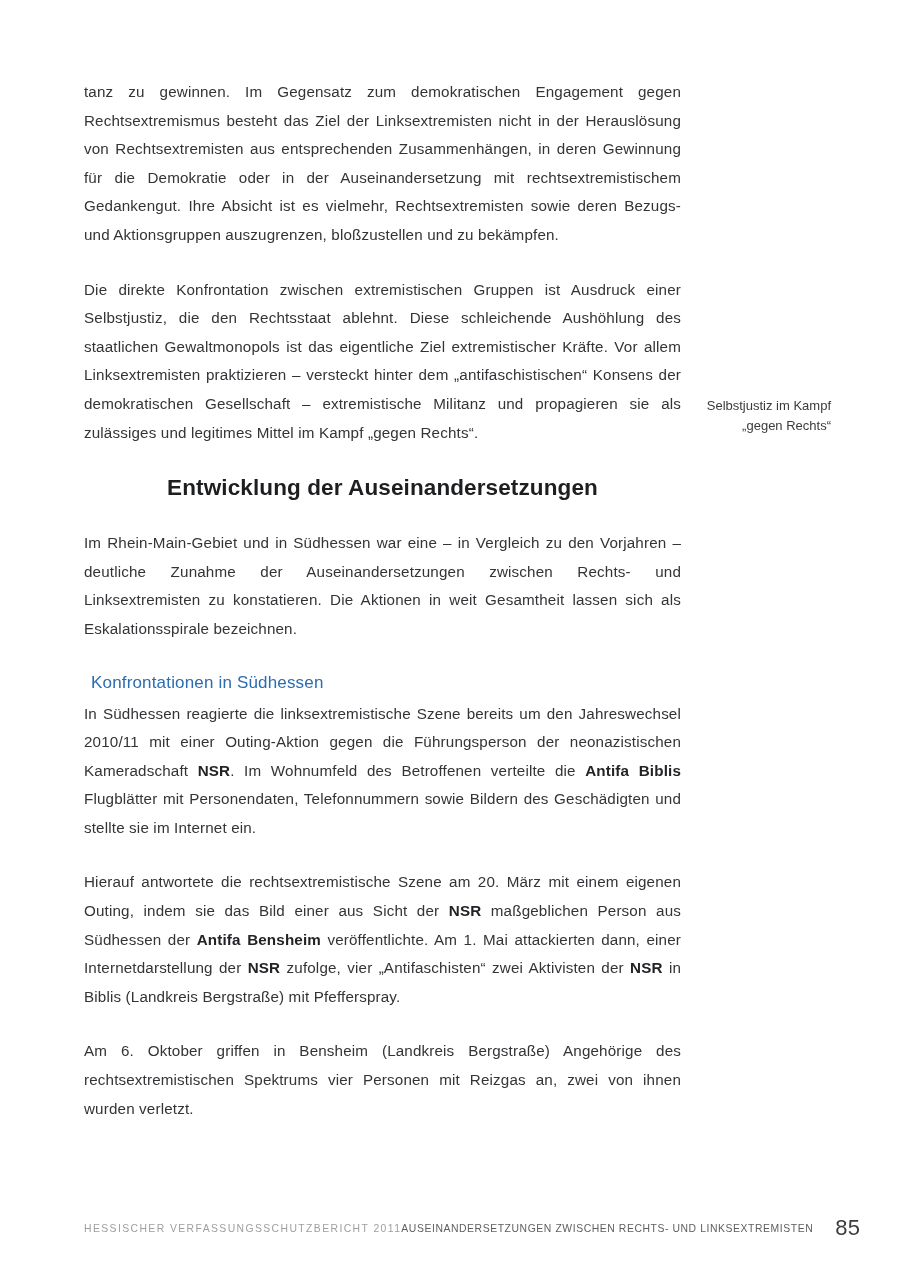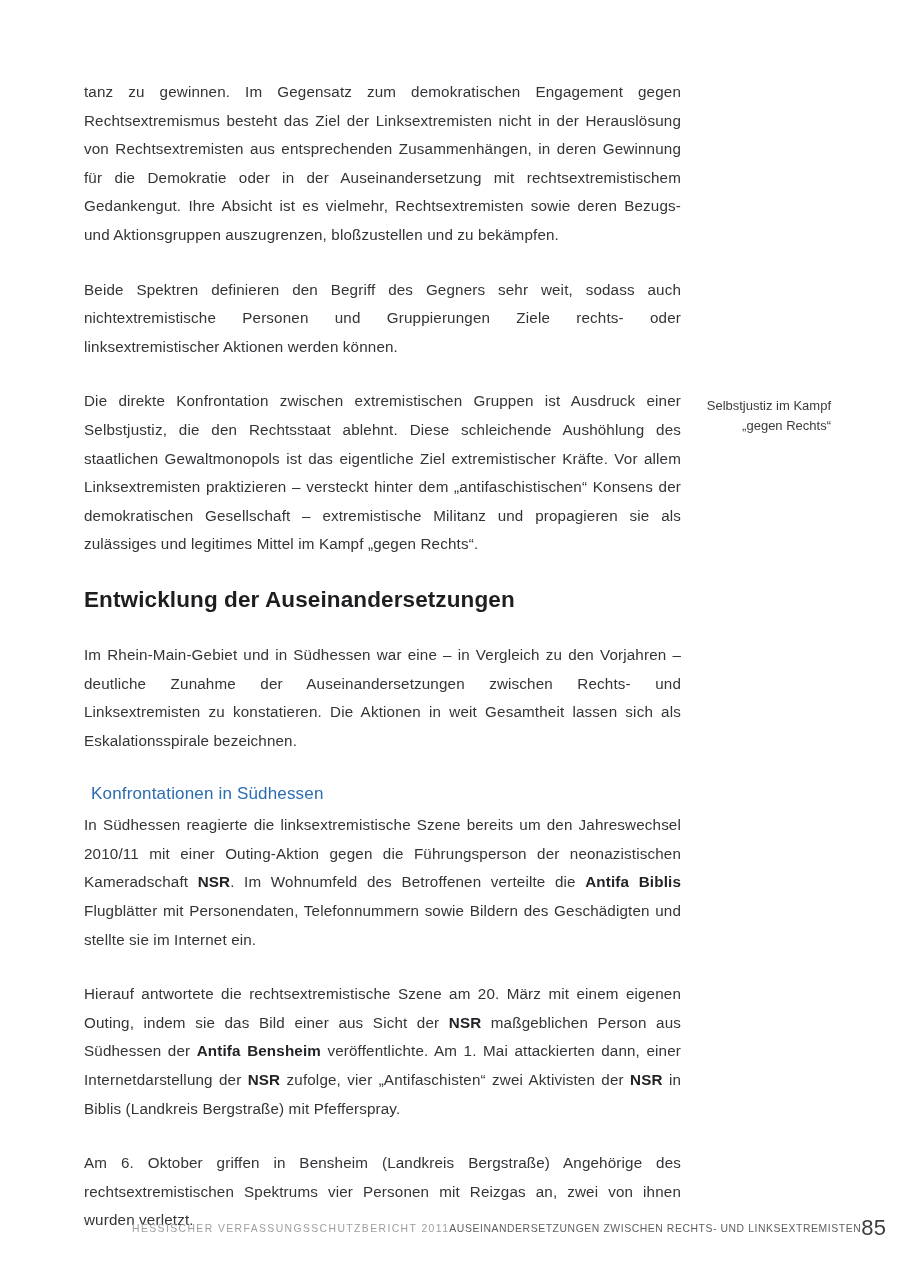--- a/index.html
+++ b/index.html
@@ -46,20 +46,21 @@
   }
 
   
   h2.section-heading {
     margin: 12px 0 26px 0;
     font-size: 22.5px;
     line-height: 30px;
     font-weight: 700;
     color: #1d1e20;
     letter-spacing: 0.005em;
+    text-align: center;
   }
 
   
   h3.sub-heading {
     margin: 6px 0 4px 7px;
     font-size: 17px;
     line-height: 26px;
     font-weight: 400;
     color: #2c6cb1;
     letter-spacing: 0.01em;
@@ -87,26 +88,26 @@
     height: 28px;
     display: flex;
     align-items: baseline;
   }
   .footer-left {
     font-size: 10.4px;
     letter-spacing: 0.135em;
     color: #9d9e9f;
     text-transform: uppercase;
     white-space: nowrap;
-    margin-left: 48px;
   }
   .footer-spacer { flex: 1 1 auto; }
   .footer-right-group {
     display: flex;
     align-items: baseline;
+    gap: 22px;
     white-space: nowrap;
   }
   .footer-center {
     font-size: 10.4px;
     letter-spacing: 0.055em;
     color: #5d5e60;
     text-transform: uppercase;
   }
   .footer-page {
     font-size: 22px;
@@ -118,21 +119,20 @@
 </style>
 </head>
 <body>
 
 <div class="page">
 
   <div class="column">
 
     <p class="body">tanz zu gewinnen. Im Gegensatz zum demokratischen Engagement gegen Rechtsextremismus besteht das Ziel der Linksextremisten nicht in der Herauslösung von Rechtsextremisten aus entsprechenden Zusammenhängen, in deren Gewinnung für die Demokratie oder in der Auseinandersetzung mit rechtsextremistischem Gedankengut. Ihre Absicht ist es vielmehr, Rechtsextremisten sowie deren Bezugs- und Aktionsgruppen auszugrenzen, bloßzustellen und zu bekämpfen.</p>
 
-    <p class="body">Beide Spektren definieren den Begriff des Gegners sehr weit, sodass auch nichtextremistische Personen und Gruppierungen Ziele rechts- oder linksextremistischer Aktionen werden können.</p>
 
     <p class="body">Die direkte Konfrontation zwischen extremistischen Gruppen ist Ausdruck einer Selbstjustiz, die den Rechtsstaat ablehnt. Diese schleichende Aushöhlung des staatlichen Gewaltmonopols ist das eigentliche Ziel extremistischer Kräfte. Vor allem Linksextremisten praktizieren – versteckt hinter dem „antifaschistischen“ Konsens der demokratischen Gesellschaft – extremistische Militanz und propagieren sie als zulässiges und legitimes Mittel im Kampf „gegen Rechts“.</p>
 
     <h2 class="section-heading">Entwicklung der Auseinandersetzungen</h2>
 
     <p class="body">Im Rhein-Main-Gebiet und in Südhessen war eine – in Vergleich zu den Vorjahren – deutliche Zunahme der Auseinandersetzungen zwischen Rechts- und Linksextremisten zu konstatieren. Die Aktionen in weit Gesamtheit lassen sich als Eskalationsspirale bezeichnen.</p>
 
 
     <h3 class="sub-heading">Konfrontationen in Südhessen</h3>
 

